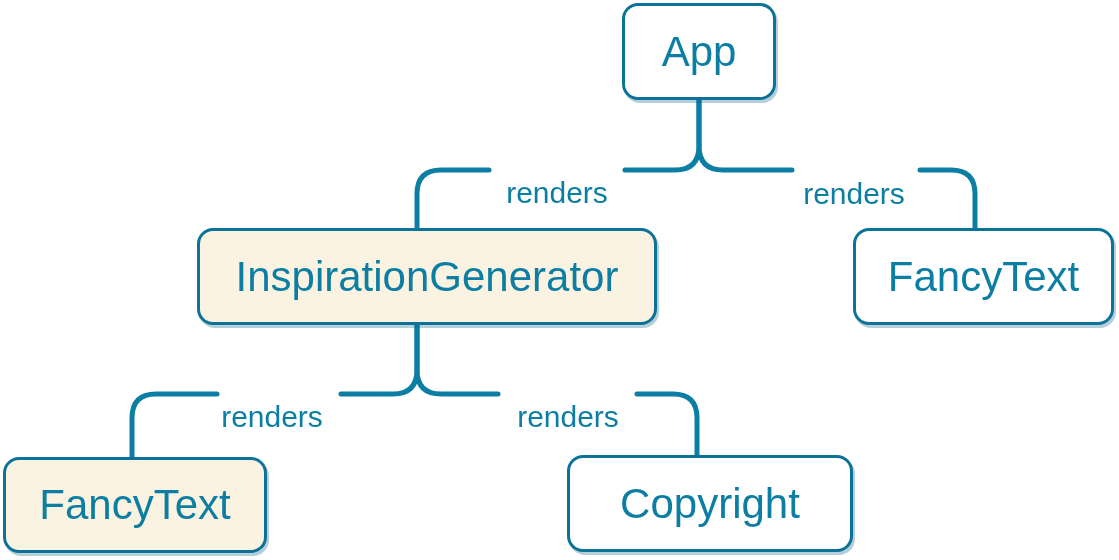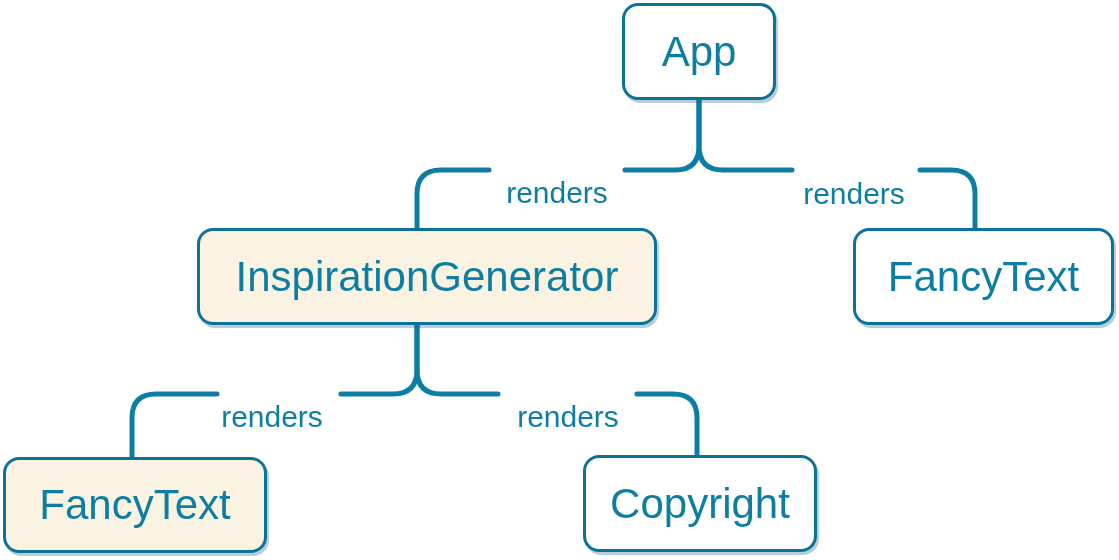--- a/index.html
+++ b/index.html
@@ -45,21 +45,21 @@
     white-space: nowrap;
     box-shadow: 2px 3px 0 rgba(12, 96, 125, 0.30);
   }
   .node.highlight {
     background: #fbf3e2;
   }
   .node-app            { left: 622px; top: 3px;   width: 154px; height: 97px; }
   .node-ig             { left: 197px; top: 228px; width: 460px; height: 97px; }
   .node-fancy-top      { left: 853px; top: 228px; width: 261px; height: 97px; }
   .node-fancy-bottom   { left: 3px;   top: 457px; width: 264px; height: 96px; }
-  .node-copyright      { left: 567px; top: 455px; width: 234px; height: 97px; margin-left: 16px; }
+  .node-copyright      { left: 567px; top: 455px; width: 286px; height: 97px; }
   .edge-label {
     position: absolute;
     z-index: 2;
     transform: translate(-50%, -50%);
     color: #0d7ea3;
     font-size: 30px;
     font-weight: 500;
     white-space: nowrap;
     margin-top: 24px;
   }

